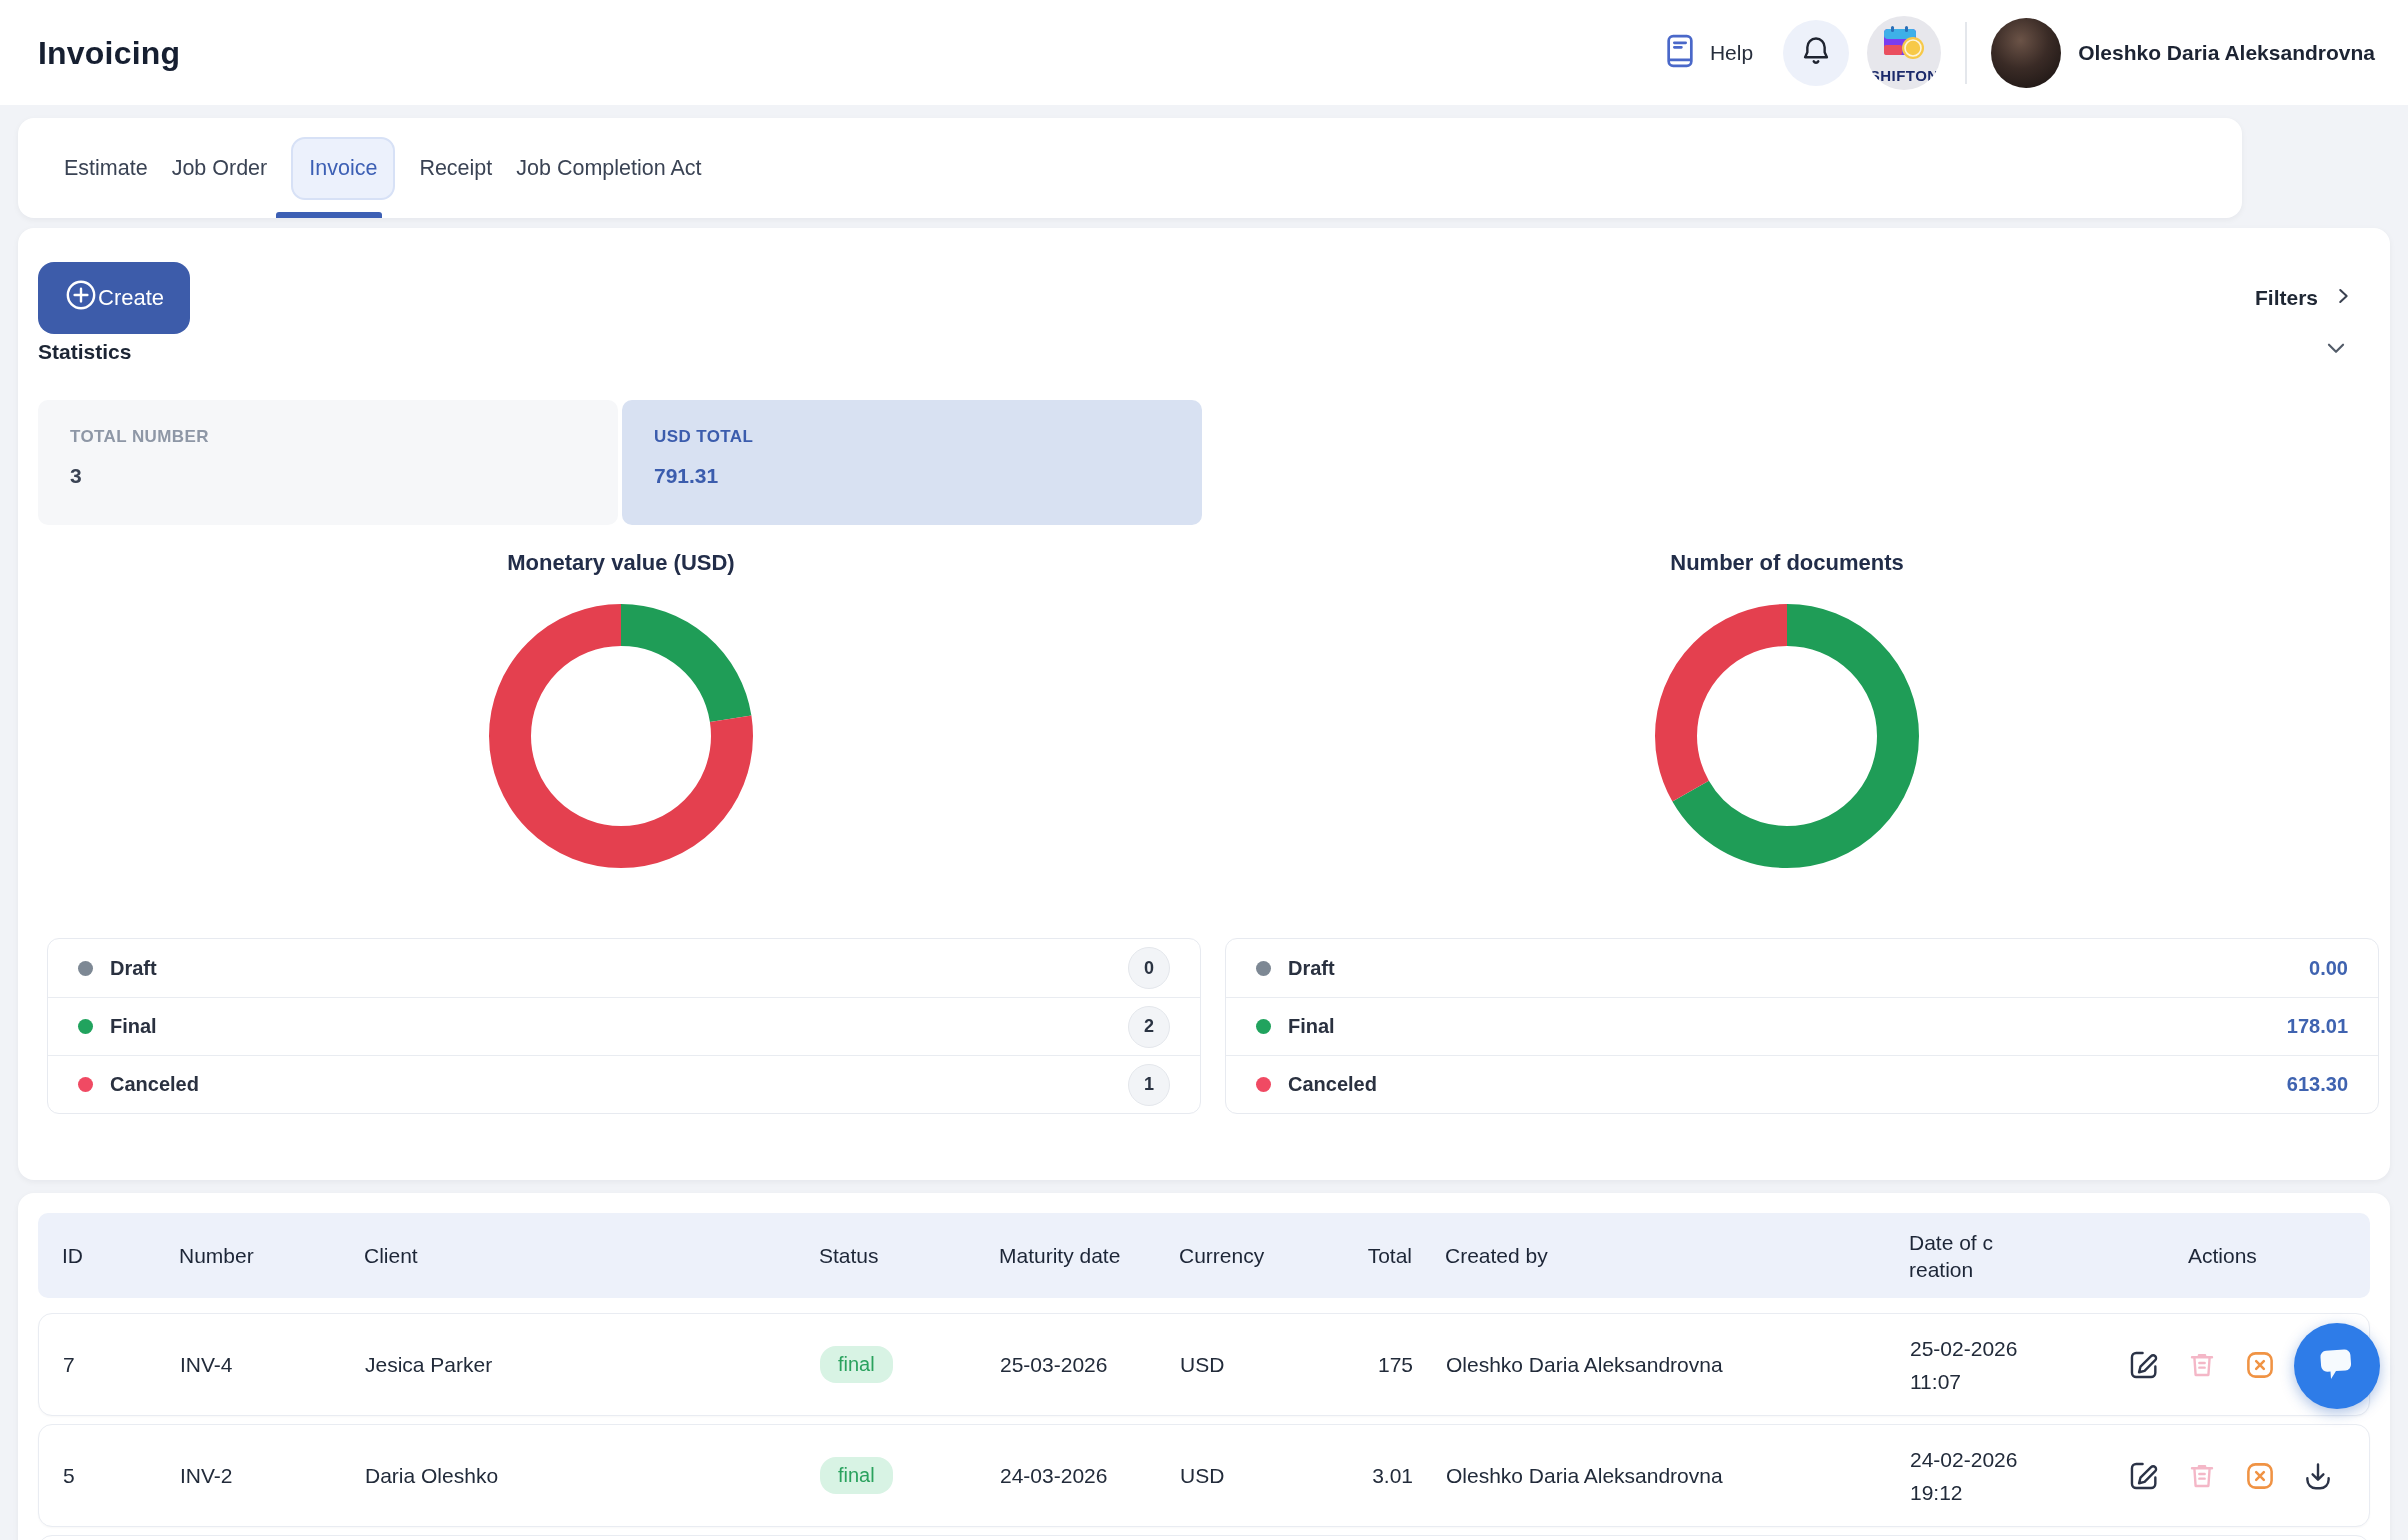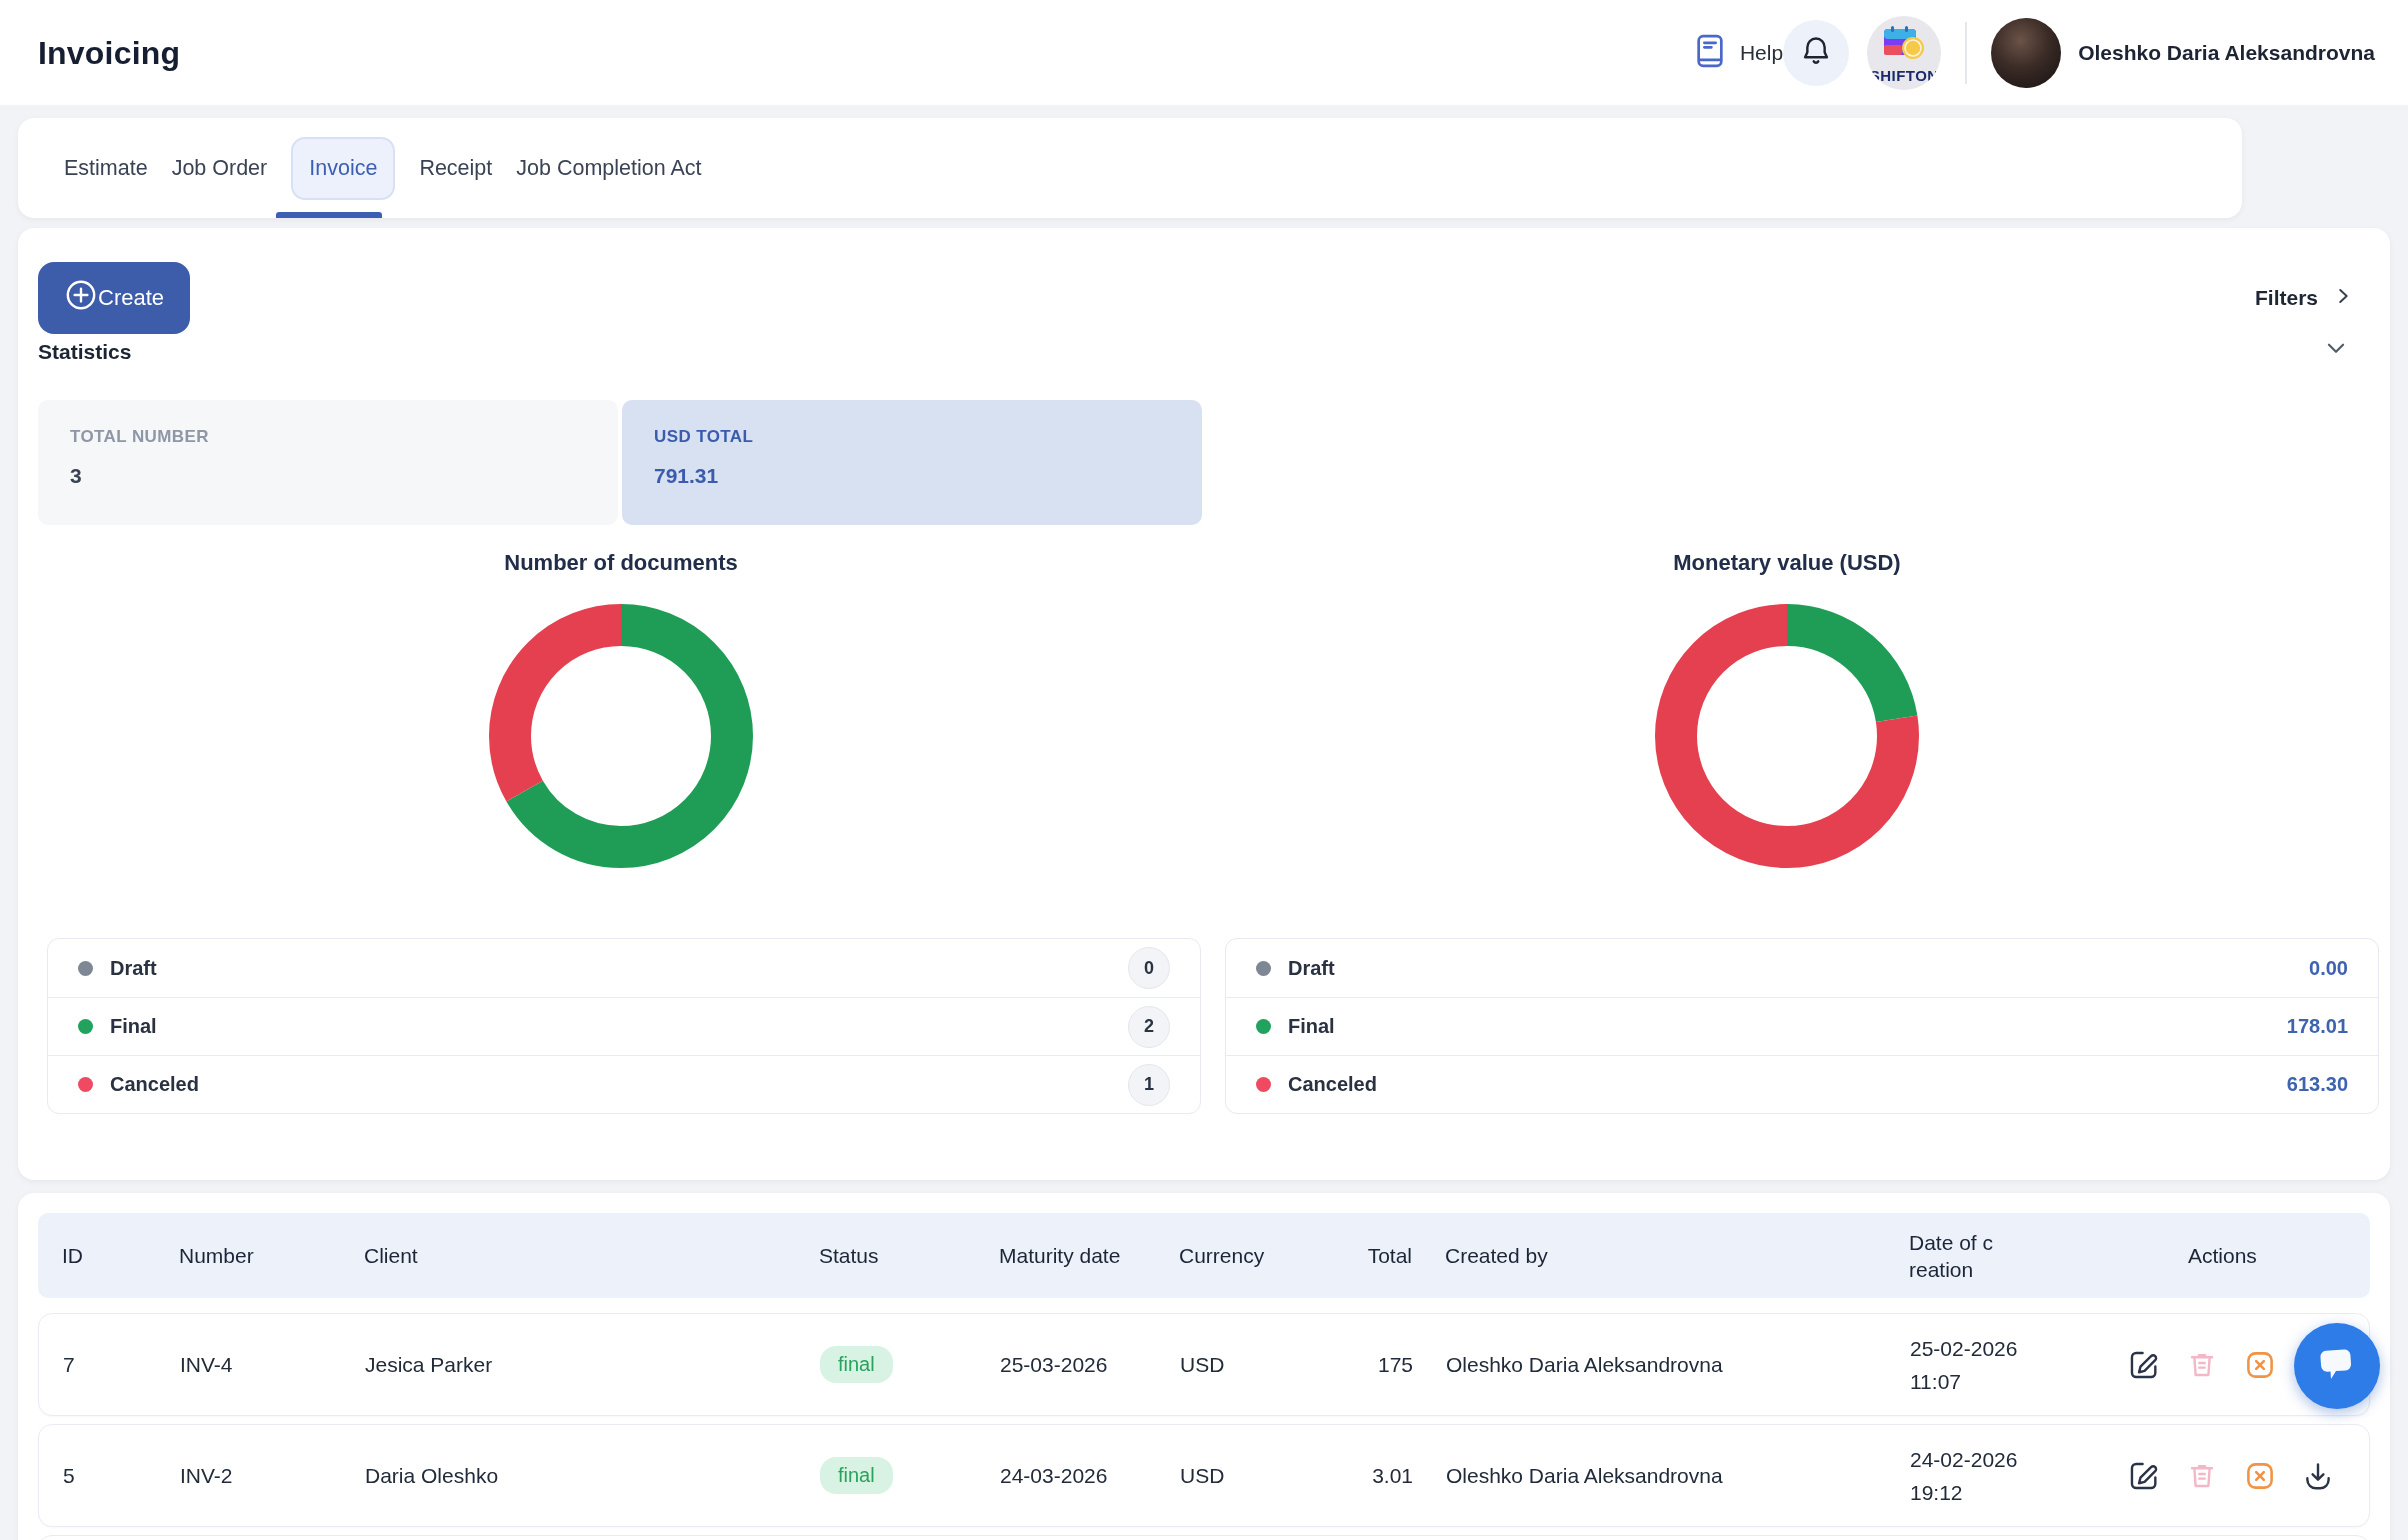--- a/index.html
+++ b/index.html
@@ -3,21 +3,21 @@
 <meta charset="utf-8">
 <style>
   * { margin:0; padding:0; box-sizing:border-box; }
   html,body { width:2408px; height:1540px; overflow:hidden; }
   body { font-family:"Liberation Sans", sans-serif; background:#f1f3f7; color:#232b3a; position:relative; }
 
   
   .header { position:absolute; left:0; top:0; width:2408px; height:105px; background:#ffffff; }
   .page-title { position:absolute; left:38px; top:50%; transform:translateY(-50%); font-size:32px; font-weight:700; color:#161f31; letter-spacing:.2px; }
   .header-right { position:absolute; right:33px; top:0; height:105px; display:flex; align-items:center; }
-  .help-group { display:flex; align-items:center; gap:13px; cursor:pointer; }
+  .help-group { display:flex; align-items:center; gap:13px; margin-right:30px; cursor:pointer; }
   .help-label { font-size:21px; color:#272e3c; }
   .bell-btn { width:66px; height:66px; border-radius:50%; background:#edf1fa; display:flex; align-items:center; justify-content:center; margin-right:18px; cursor:pointer; }
   .logo-circle { width:74px; height:74px; border-radius:50%; background:#e7e7ec; overflow:hidden; position:relative; margin-right:24px; cursor:pointer; }
   .logo-circle svg { position:absolute; left:14px; top:8px; }
   .logo-text { position:absolute; left:0; right:0; bottom:6px; text-align:center; font-size:15px; font-weight:800; color:#1b2a6b; letter-spacing:.5px; }
   .header-divider { width:2px; height:62px; background:#e4e7ec; margin-right:24px; }
   .avatar { width:70px; height:70px; border-radius:50%; background:radial-gradient(circle at 42% 32%, #6b5347 0%, #3a2b26 45%, #15100f 100%); margin-right:17px; cursor:pointer; }
   .user-name { font-size:21px; font-weight:600; color:#1d2433; }
 
   
@@ -175,36 +175,36 @@
       <div class="stat-value">3</div>
     </div>
     <div class="stat-card blue">
       <div class="stat-label">USD TOTAL</div>
       <div class="stat-value">791.31</div>
     </div>
   </div>
 
   <div class="charts-row">
     <div class="chart-col">
+      <div class="chart-title">Monetary value (USD)</div>
+      <svg class="donut" width="264" height="264" viewBox="0 0 264 264">
+        <g transform="rotate(-90 132 132)">
+          <circle class="seg" cx="132" cy="132" r="111" fill="none" stroke-width="42" stroke="#7d8894" stroke-dasharray="0 697.4335690969341" stroke-dashoffset="0"></circle>
+          <circle class="seg" cx="132" cy="132" r="111" fill="none" stroke-width="42" stroke="#1f9d57" stroke-dasharray="156.89192558535242 697.4335690969341" stroke-dashoffset="0"></circle>
+          <circle class="seg" cx="132" cy="132" r="111" fill="none" stroke-width="42" stroke="#e4404f" stroke-dasharray="540.5416435115817 697.4335690969341" stroke-dashoffset="-156.89192558535242"></circle>
+        </g>
+      </svg>
+    </div>
+    <div class="chart-col">
       <div class="chart-title">Number of documents</div>
       <svg class="donut" width="264" height="264" viewBox="0 0 264 264">
         <g transform="rotate(-90 132 132)">
           <circle class="seg" cx="132" cy="132" r="111" fill="none" stroke-width="42" stroke="#7d8894" stroke-dasharray="0 697.4335690969341" stroke-dashoffset="0"></circle>
           <circle class="seg" cx="132" cy="132" r="111" fill="none" stroke-width="42" stroke="#1f9d57" stroke-dasharray="464.9557127312894 697.4335690969341" stroke-dashoffset="0"></circle>
           <circle class="seg" cx="132" cy="132" r="111" fill="none" stroke-width="42" stroke="#e4404f" stroke-dasharray="232.4778563656447 697.4335690969341" stroke-dashoffset="-464.9557127312894"></circle>
-        </g>
-      </svg>
-    </div>
-    <div class="chart-col">
-      <div class="chart-title">Monetary value (USD)</div>
-      <svg class="donut" width="264" height="264" viewBox="0 0 264 264">
-        <g transform="rotate(-90 132 132)">
-          <circle class="seg" cx="132" cy="132" r="111" fill="none" stroke-width="42" stroke="#7d8894" stroke-dasharray="0 697.4335690969341" stroke-dashoffset="0"></circle>
-          <circle class="seg" cx="132" cy="132" r="111" fill="none" stroke-width="42" stroke="#1f9d57" stroke-dasharray="156.89192558535242 697.4335690969341" stroke-dashoffset="0"></circle>
-          <circle class="seg" cx="132" cy="132" r="111" fill="none" stroke-width="42" stroke="#e4404f" stroke-dasharray="540.5416435115817 697.4335690969341" stroke-dashoffset="-156.89192558535242"></circle>
         </g>
       </svg>
     </div>
   </div>
 
   <div class="legends-row">
     <div class="legend-panel">
       <div class="legend-item">
         <span class="legend-dot" style="background: rgb(125, 136, 148);"></span>
         <span class="legend-label">Draft</span>

